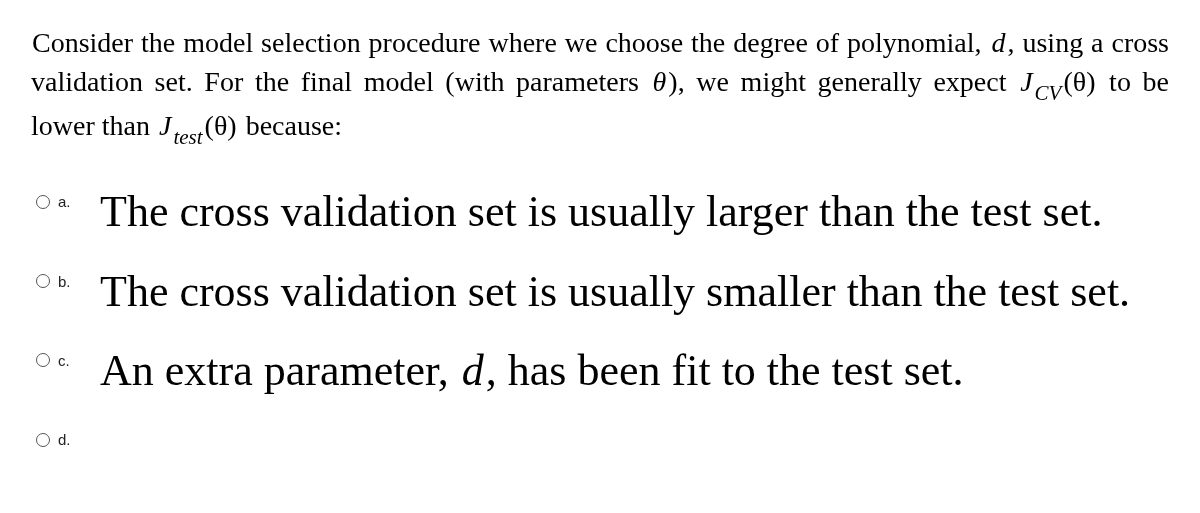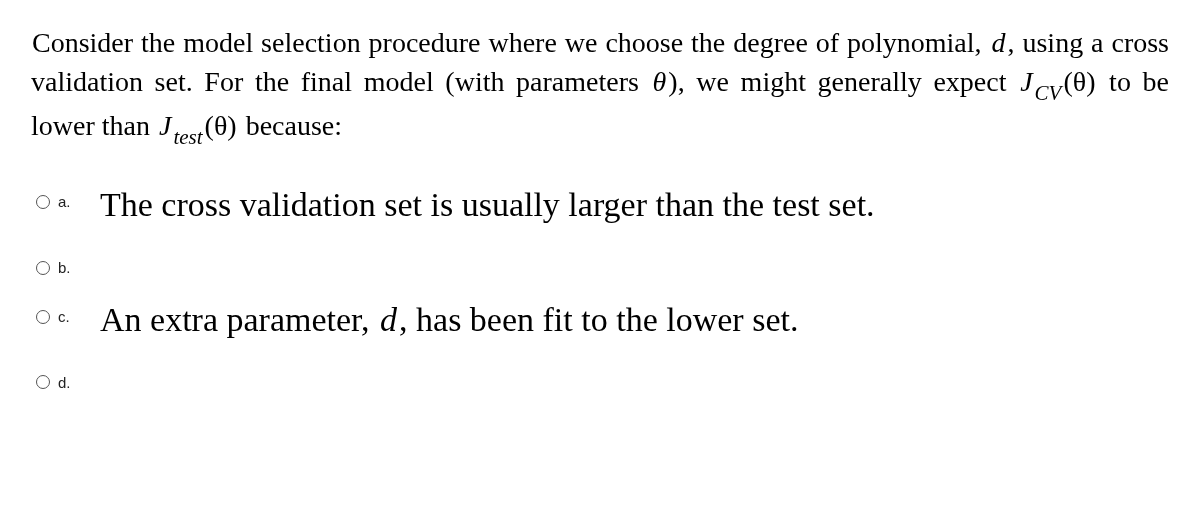--- a/index.html
+++ b/index.html
@@ -59,21 +59,21 @@
       border: 1.5px solid #555;
       border-radius: 50%;
       flex-shrink: 0;
     }
     .radio-label {
       font-family: Arial, sans-serif;
       font-size: 15px;
       color: #222;
     }
     .option-text {
-      font-size: 34px;
+      font-size: 44px;
       line-height: 1.35;
       font-family: 'Times New Roman', Georgia, serif;
     }
     .option-text .italic {
       font-style: italic;
     }
   </style>
 </head>
 <body>
 
@@ -91,29 +91,32 @@
     <div class="option-text">
       <span>The cross validation set is usually larger than the test set.</span>
     </div>
   </div>
 
   <div class="option-row">
     <div class="radio-wrap">
       <span class="radio-circle"></span>
       <span class="radio-label">b.</span>
     </div>
+    <div class="option-text">
+      <span>The cross validation set is usually smaller than the test set.</span>
+    </div>
   </div>
 
   <div class="option-row">
     <div class="radio-wrap">
       <span class="radio-circle"></span>
       <span class="radio-label">c.</span>
     </div>
     <div class="option-text">
-      <span>An extra parameter, </span><span class="italic">d</span><span>, has been fit to the lower set.</span>
+      <span>An extra parameter, </span><span class="italic">d</span><span>, has been fit to the test set.</span>
     </div>
   </div>
 
   <div class="option-row">
     <div class="radio-wrap">
       <span class="radio-circle"></span>
       <span class="radio-label">d.</span>
     </div>
   </div>
 

